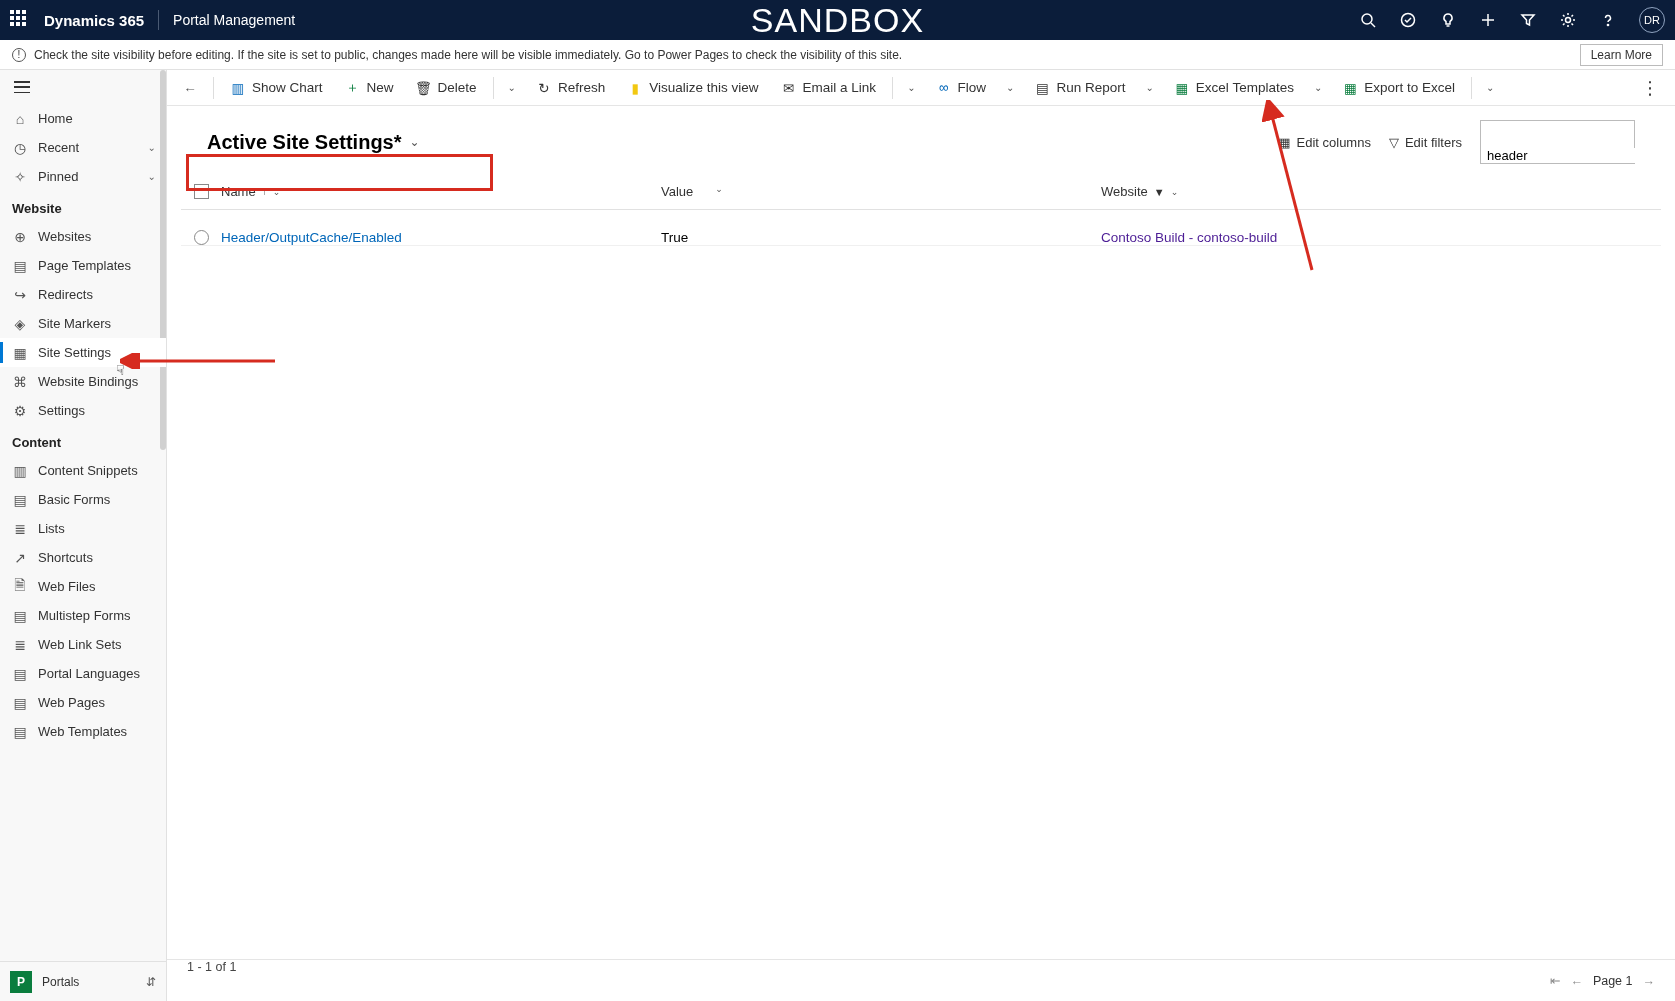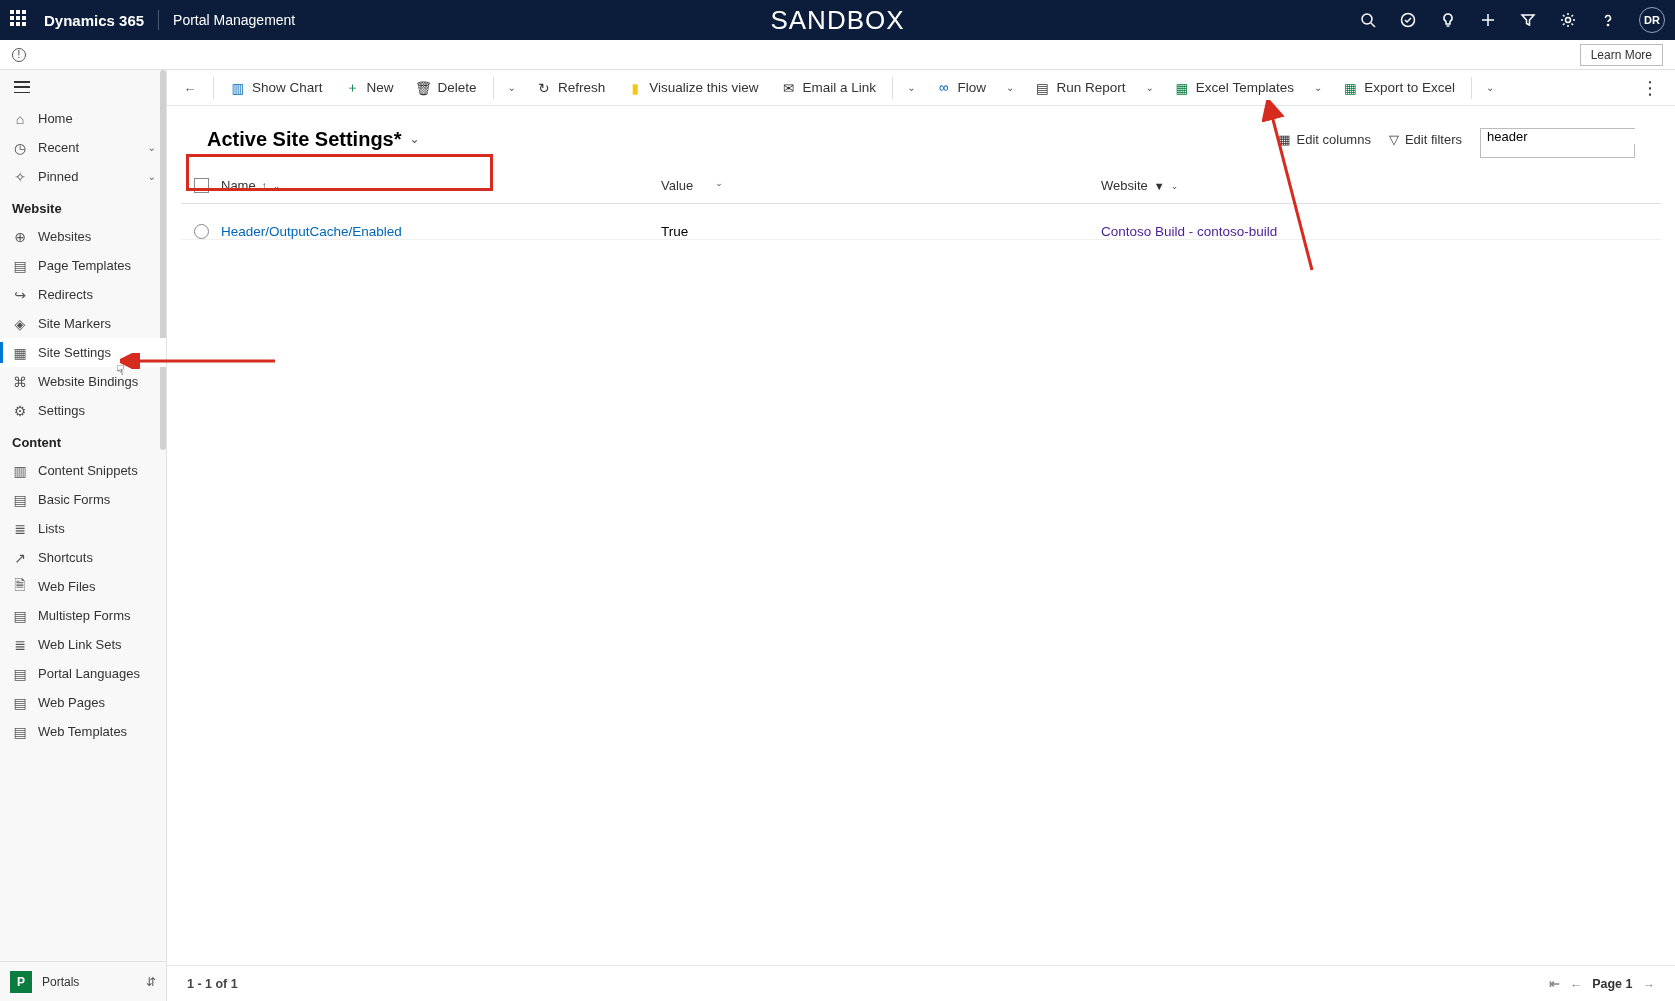--- a/index.html
+++ b/index.html
@@ -5,22 +5,22 @@
   * { box-sizing: border-box; margin: 0; padding: 0; font-family: "Segoe UI", Arial, sans-serif; }
   body { width: 1675px; height: 1001px; background: #fff; overflow: hidden; position: relative; }
 
   
   .topbar { height: 40px; background: #0b1d3a; color: #fff; display: flex; align-items: center; padding: 0 10px; font-size: 14px; }
   .waffle { width: 20px; height: 20px; display: grid; grid-template-columns: repeat(3,4px); grid-template-rows: repeat(3,4px); gap:2px; margin-right:14px; cursor:pointer;}
   .waffle span { background:#fff; }
   .brand { font-weight:600; font-size:15px; }
   .divider-v { width:1px; height:20px; background:#4a5a73; margin:0 14px; }
   .appname { font-size:14px; }
-  .sandbox { position:absolute; left:50%; transform:translateX(-50%); font-size:26px; letter-spacing:1px; font-weight:400; }
-  .topbar-right { margin-left:auto; display:flex; align-items:center; gap:22px;font-weight:bold; }
+  .sandbox { position:absolute; left:50%; transform:translateX(-50%); font-size:34px; letter-spacing:1px; font-weight:400; }
+  .topbar-right { margin-left:auto; display:flex; align-items:center; gap:22px; }
   .topbar-right .ticon { width:18px; height:18px; cursor:pointer; display:flex; align-items:center; justify-content:center; }
   .avatar { width:26px; height:26px; border:1px solid #8fa3c0; border-radius:50%; display:flex; align-items:center; justify-content:center; font-size:11px; }
 
   
   .infobar { height:30px; border-bottom:1px solid #e1e1e1; display:flex; align-items:center; font-size:12px; color:#333; padding:0 12px; background:#fff;}
   .infobar .excl { width:14px;height:14px;border:1px solid #555;border-radius:50%;display:flex;align-items:center;justify-content:center;font-size:10px;margin-right:8px;}
   .learnmore { margin-left:auto; border:1px solid #bbb; padding:3px 10px; font-size:12px; cursor:pointer; background:#fff;}
 
   
   .body { display:flex; height: calc(1001px - 70px); }
@@ -52,21 +52,21 @@
   .cmd .ci.blue{ color:#0066b8;}
   .cmdsep{ width:1px; height:22px; background:#ddd;}
   .cmdchev{ font-size:10px; color:#555; padding:0 4px; cursor:pointer;}
   .cmdbar .more{ margin-left:auto; font-size:18px; cursor:pointer; padding:0 6px;}
 
   .viewhdr{ display:flex; align-items:center; padding:14px 40px 10px;}
   .viewtitle{ font-size:20px; font-weight:600;}
   .viewchev{ font-size:12px; margin-left:8px; color:#555; cursor:pointer;}
   .viewright{ margin-left:auto; display:flex; align-items:center; gap:18px;}
   .vbtn{ display:flex; align-items:center; gap:6px; font-size:13px; color:#333; cursor:pointer;}
-  .searchbox{ width:155px; height:30px; border:1px solid #bbb; display:flex; align-items:flex-start; padding:0 6px;margin-top:8px;}
+  .searchbox{ width:155px; height:44px; border:1px solid #bbb; display:flex; align-items:flex-end; padding:0 6px;}
   .searchbox input{ border:none; outline:none; flex:1; font-size:13px;}
 
   
   .tbl{ padding:0 14px;}
   .thead{ height:36px; border-bottom:1px solid #e1e1e1; display:flex; align-items:center; font-size:13px; color:#333;}
   .thead .cchk{ width:40px; display:flex; justify-content:center;}
   .chkbox{ width:15px;height:15px;border:1px solid #888;}
   .col-name{ width:440px; display:flex; align-items:center; gap:6px;}
   .col-value{ width:440px; display:flex; align-items:flex-start; gap:22px;}
   .col-web{ flex:1; display:flex; align-items:center; gap:6px;}
@@ -75,21 +75,21 @@
   .hchev{ font-size:9px; color:#555;}
 
   .trow{ height:36px; border-bottom:1px solid #f0f0f0; display:flex; align-items:flex-end; font-size:13.5px;}
   .trow .cchk{ width:40px; display:flex; justify-content:center;}
   .cell-name{ width:440px; color:#0066b8;}
   .cell-name a{ color:#0066b8; text-decoration:none;}
   .cell-value{ width:440px;}
   .cell-web{ flex:1; color:#0066b8;}
   .cell-web a{ color:#4c1d95; text-decoration:none;}
 
-  .statusbar{ position:absolute; bottom:0; left:0; right:0; height:36px; border-top:1px solid #e5e5e5; display:flex; align-items:center; padding:0 20px; font-size:12.5px; color:#444;font-weight:bold;}
+  .statusbar{ position:absolute; bottom:0; left:0; right:0; height:42px; border-top:1px solid #e5e5e5; display:flex; padding:0 20px; font-size:12.5px; color:#444;}
   .paging{ margin-left:auto; display:flex; align-items:center; gap:10px; color:#888;}
   .paging .pg{ cursor:pointer;}
   .paging .lbl{ color:#333;}
 
   
   .redbox{ position:absolute; border:3px solid #d62b1f; pointer-events:none;}
   .arrow{ position:absolute; pointer-events:none;}
   .cursor{ position:absolute; font-size:14px; pointer-events:none;}
 </style>
 </head>
@@ -152,20 +152,21 @@
           <path d="M5.5 6 a2.5 2.5 0 1 1 3.5 2.3 c-0.8 0.4 -1 1 -1 1.7"></path>
           <circle cx="8" cy="13" r="0.6" fill="#fff"></circle>
         </svg>
       </div>
     <div class="avatar">DR</div>
   </div>
 </div>
 
 <div class="infobar">
   <div class="excl">!</div>
+  <span>Check the site visibility before editing. If the site is set to public, changes made here will be visible immediately. Go to Power Pages to check the visibility of this site.</span>
   <div class="learnmore">Learn More</div>
 </div>
 
 <div class="body">
 
   <div class="sidebar">
     <div class="scrollstrip"></div>
     <div class="hamburger">
         <div class="bars">
           <span></span>

